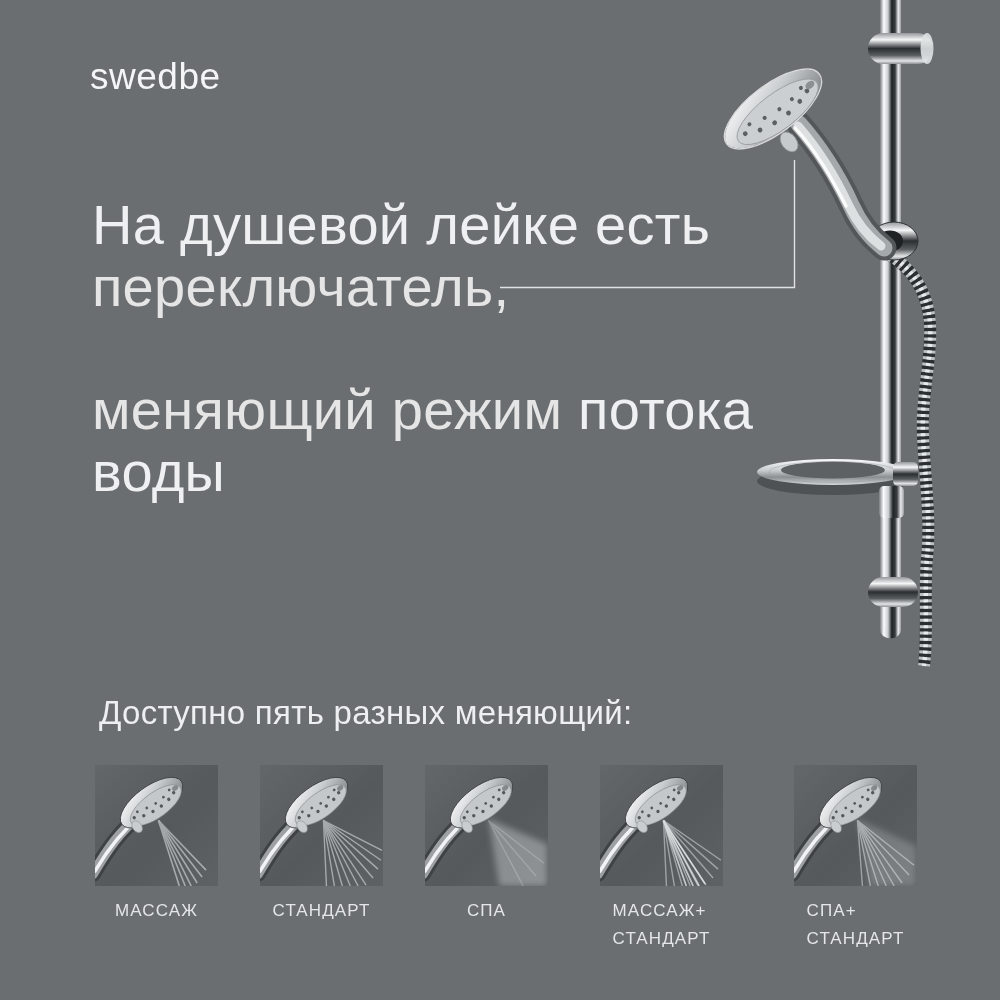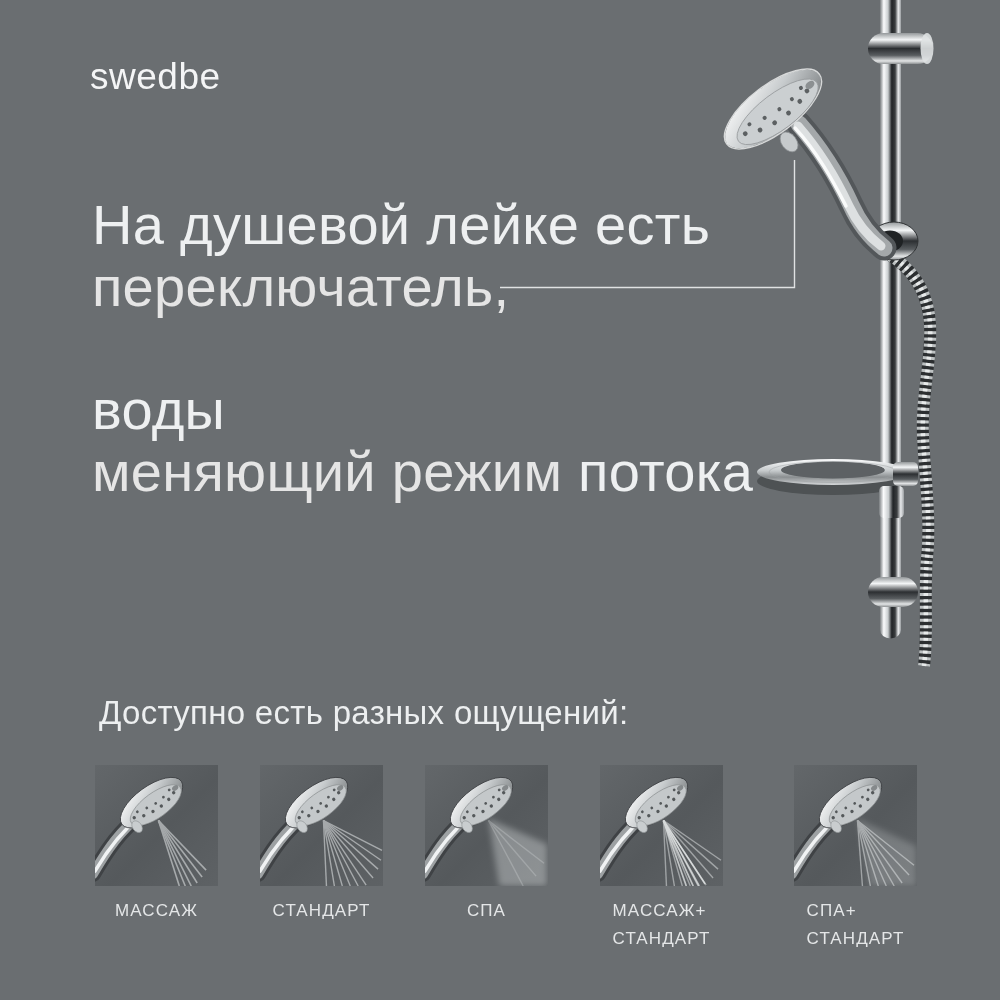--- a/index.html
+++ b/index.html
@@ -101,22 +101,22 @@
     </g>
   </defs>
 </svg>
 
 <div class="logo">swedbe</div>
 
 <div class="headline">
   <div>На душевой лейке есть</div>
   <div class="accent">переключатель,</div>
   <div class="spacer"></div>
+  <div><span class="accent">меняющий режим</span><span> потока</span></div>
   <div>воды</div>
-  <div><span class="accent">меняющий режим</span><span> потока</span></div>
 </div>
 
 <svg class="fixture" viewBox="420 0 580 680">
 
   <path d="M 880 0 L 901 0 L 901 630 A 10.5 8.5 0 0 1 880 630 Z" fill="url(#gRail)"></path>
 
   <g>
     <path d="M 885 252 C 913 268, 928 292, 930 324 C 932 360, 921 396, 923 436 C 925 478, 931 520, 927 558 C 924 592, 928 634, 924 666" stroke="#2c2f31" stroke-width="12" fill="none"></path>
     <path d="M 885 252 C 913 268, 928 292, 930 324 C 932 360, 921 396, 923 436 C 925 478, 931 520, 927 558 C 924 592, 928 634, 924 666" stroke="#cdd1d3" stroke-width="12" fill="none" stroke-dasharray="3 3.4" opacity=".9"></path>
     <path d="M 885 252 C 913 268, 928 292, 930 324 C 932 360, 921 396, 923 436 C 925 478, 931 520, 927 558 C 924 592, 928 634, 924 666" stroke="#f5f7f7" stroke-width="4.5" fill="none" stroke-dasharray="3 3.4" opacity=".75"></path>
@@ -168,21 +168,21 @@
         <circle cx="5" cy="4" r="2"></circle>
       <circle cx="21" cy="3.5" r="2"></circle>
         <circle cx="35" cy="0" r="2"></circle>
     </g>
     <ellipse cx="44" cy="3" rx="5" ry="3.4" fill="#8c9092"></ellipse>
   </g>
 
   <polyline points="500,287.5 794.5,287.5 794.5,160" fill="none" stroke="#e0e2e3" stroke-width="1.4"></polyline>
 </svg>
 
-<div class="subhead">Доступно есть разных ощущений:</div>
+<div class="subhead">Доступно пять разных меняющий:</div>
 
 <div class="mode" style="left:95px">
   <div class="thumb">
     <svg viewBox="0 0 122 122">
       <use href="#miniHead"></use>
       <g stroke="#e6e9ea" stroke-width="1.6" opacity=".55">
         <line x1="63" y1="56" x2="84" y2="122"></line>
           <line x1="63" y1="56" x2="90" y2="122"></line>
         <line x1="63" y1="56" x2="96" y2="122"></line>
           <line x1="63" y1="56" x2="102" y2="119"></line>

